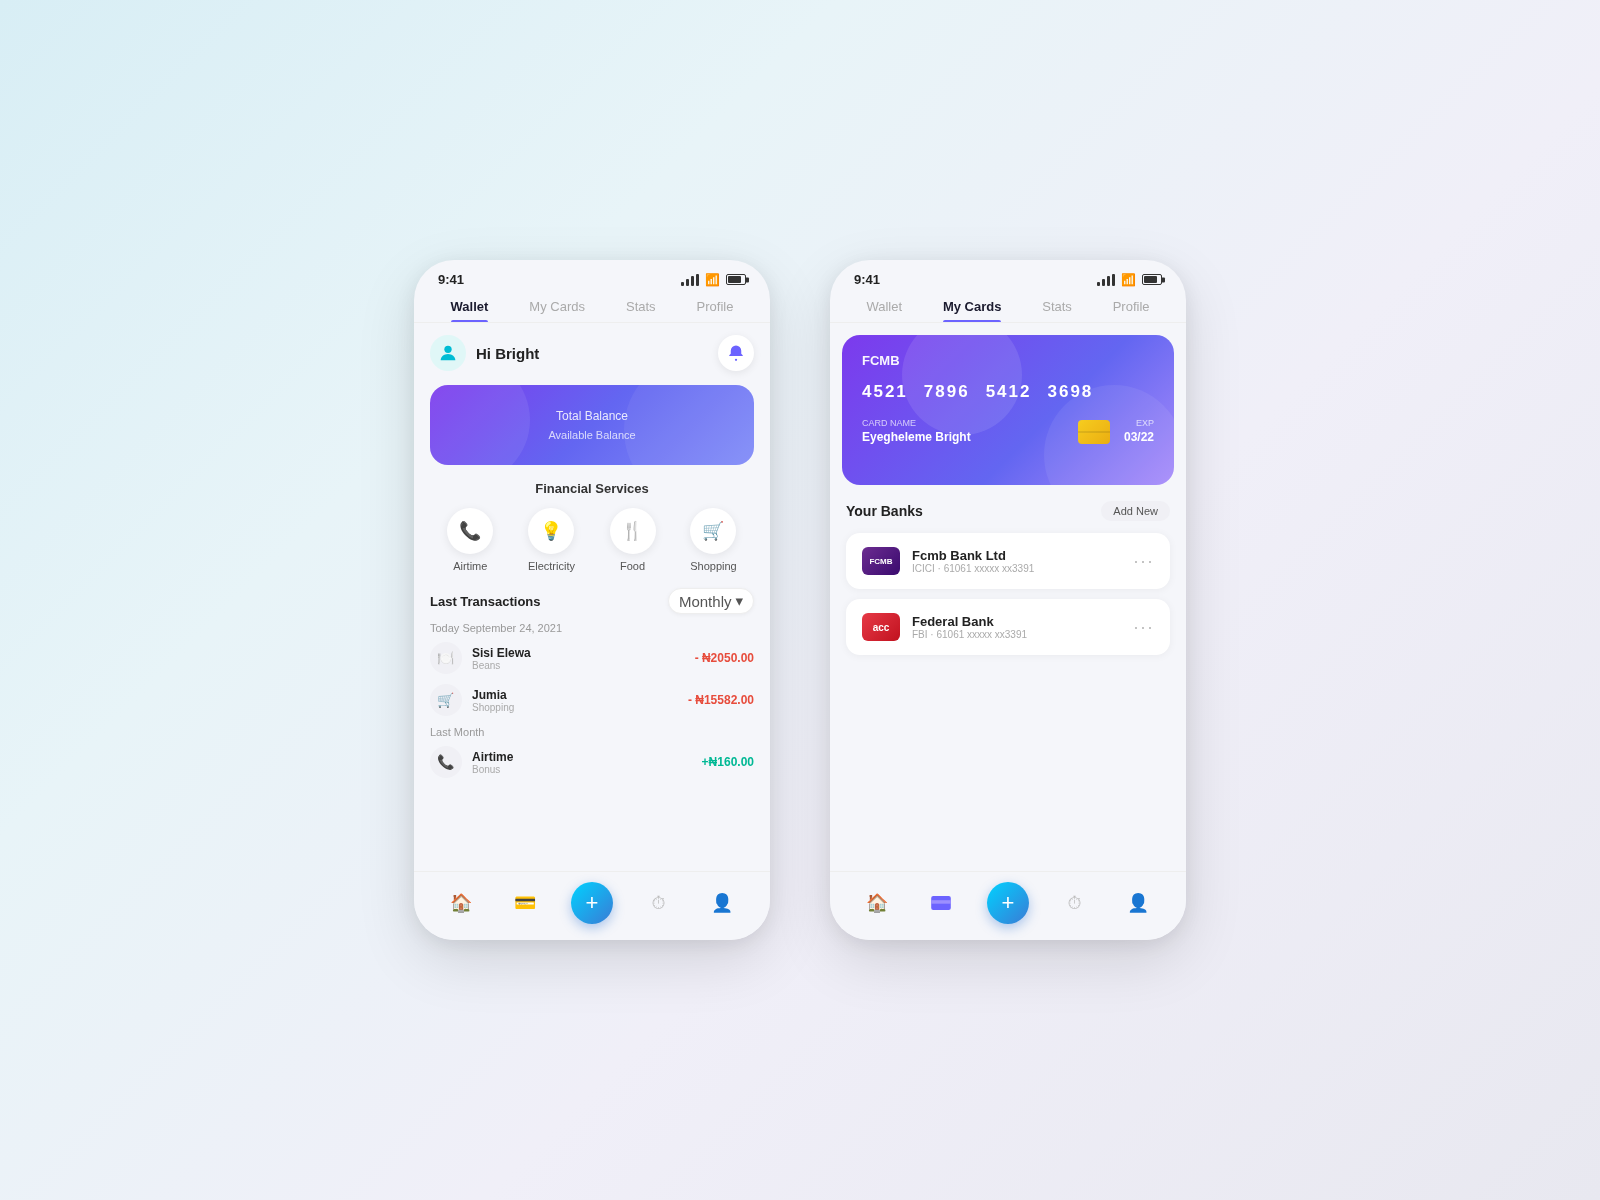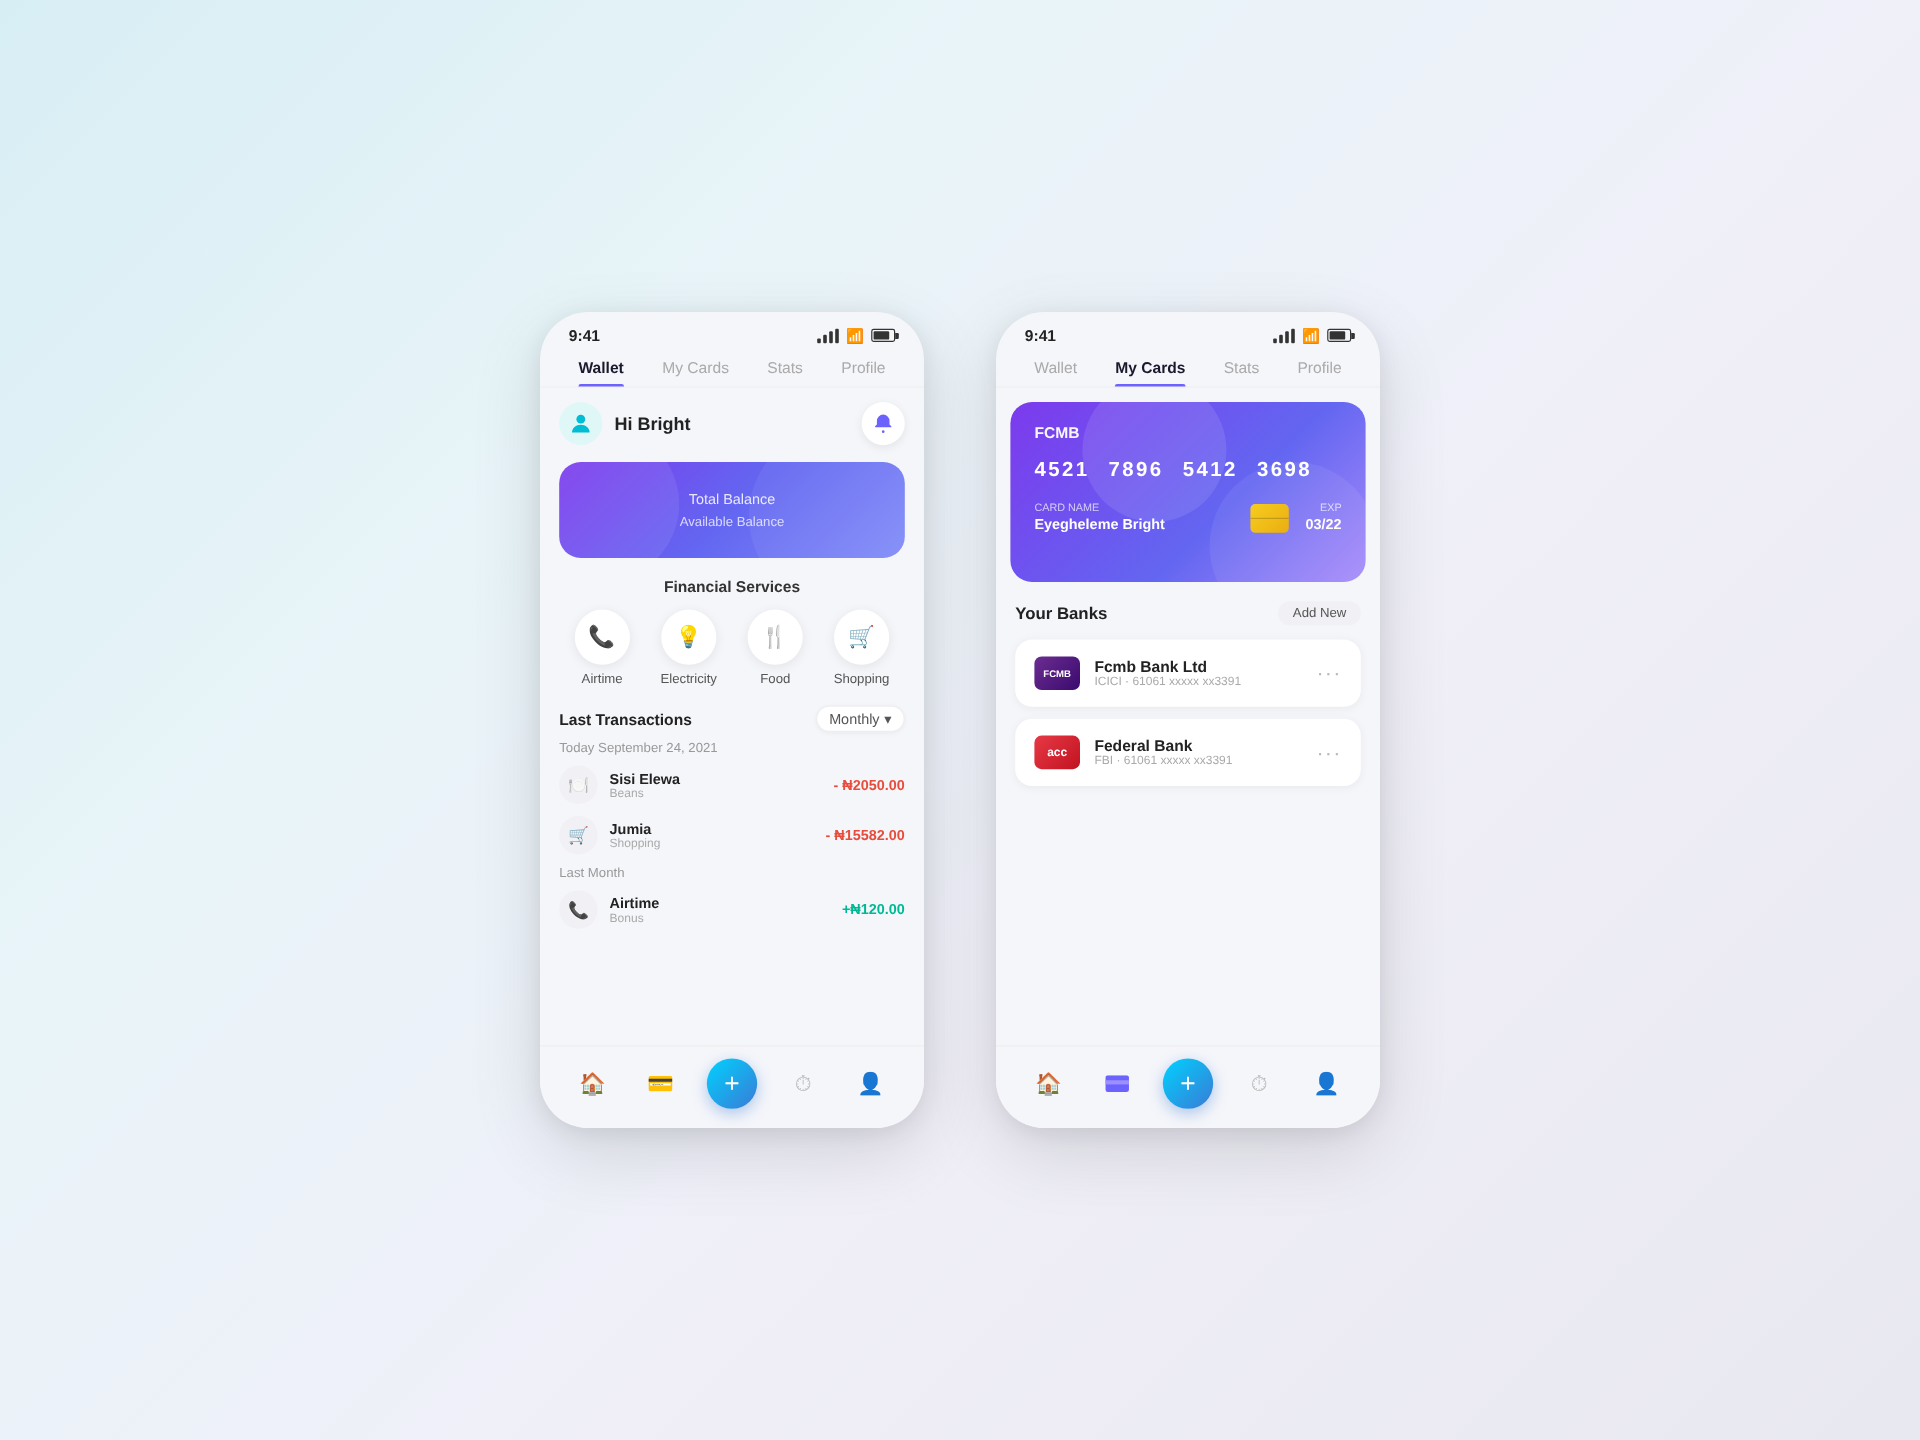--- a/index.html
+++ b/index.html
@@ -11,21 +11,21 @@
       align-items: center;
       justify-content: center;
       font-family: -apple-system, BlinkMacSystemFont, 'Segoe UI', sans-serif;
       gap: 60px;
     }
 
     
     .phone {
       background: #f5f6fa;
       border-radius: 40px;
-      width: 320px;
+      width: 356px;
       height: 680px;
       box-shadow: 0 20px 60px rgba(0,0,0,0.12), 0 4px 20px rgba(0,0,0,0.08);
       overflow: hidden;
       display: flex;
       flex-direction: column;
       position: relative;
     }
 
     
     .status-bar {
@@ -269,21 +269,21 @@
       color: #222;
     }
     .monthly-select {
       display: flex;
       align-items: flex-end;
       gap: 4px;
       background: #fff;
       border: 1px solid #eee;
       border-radius: 20px;
       padding: 3px 10px;
-      font-size: 12px;
+      font-size: 15px;
       color: #555;
       cursor: pointer;
       box-shadow: 0 1px 4px rgba(0,0,0,0.05);
     }
     .date-label {
       font-size: 11px;
       color: #999;
       margin-bottom: 8px;
       font-weight: 500;
     }
@@ -666,21 +666,21 @@
       <span class="tx-amount negative">- ₦15582.00</span>
     </div>
     <div class="last-month-label">Last Month</div>
 
     <div class="transaction-item">
       <div class="tx-icon">📞</div>
       <div class="tx-info">
         <div class="tx-name">Airtime</div>
         <div class="tx-sub">Bonus</div>
       </div>
-      <span class="tx-amount positive">+₦120.00</span>
+      <span class="tx-amount positive">+₦160.00</span>
     </div>
   </div>
 
   <div class="bottom-nav">
     <div class="nav-btn active">🏠</div>
     <div class="nav-btn">💳</div>
     <div class="nav-add-btn">+</div>
     <div class="nav-btn">⏱</div>
     <div class="nav-btn">👤</div>
   </div>

